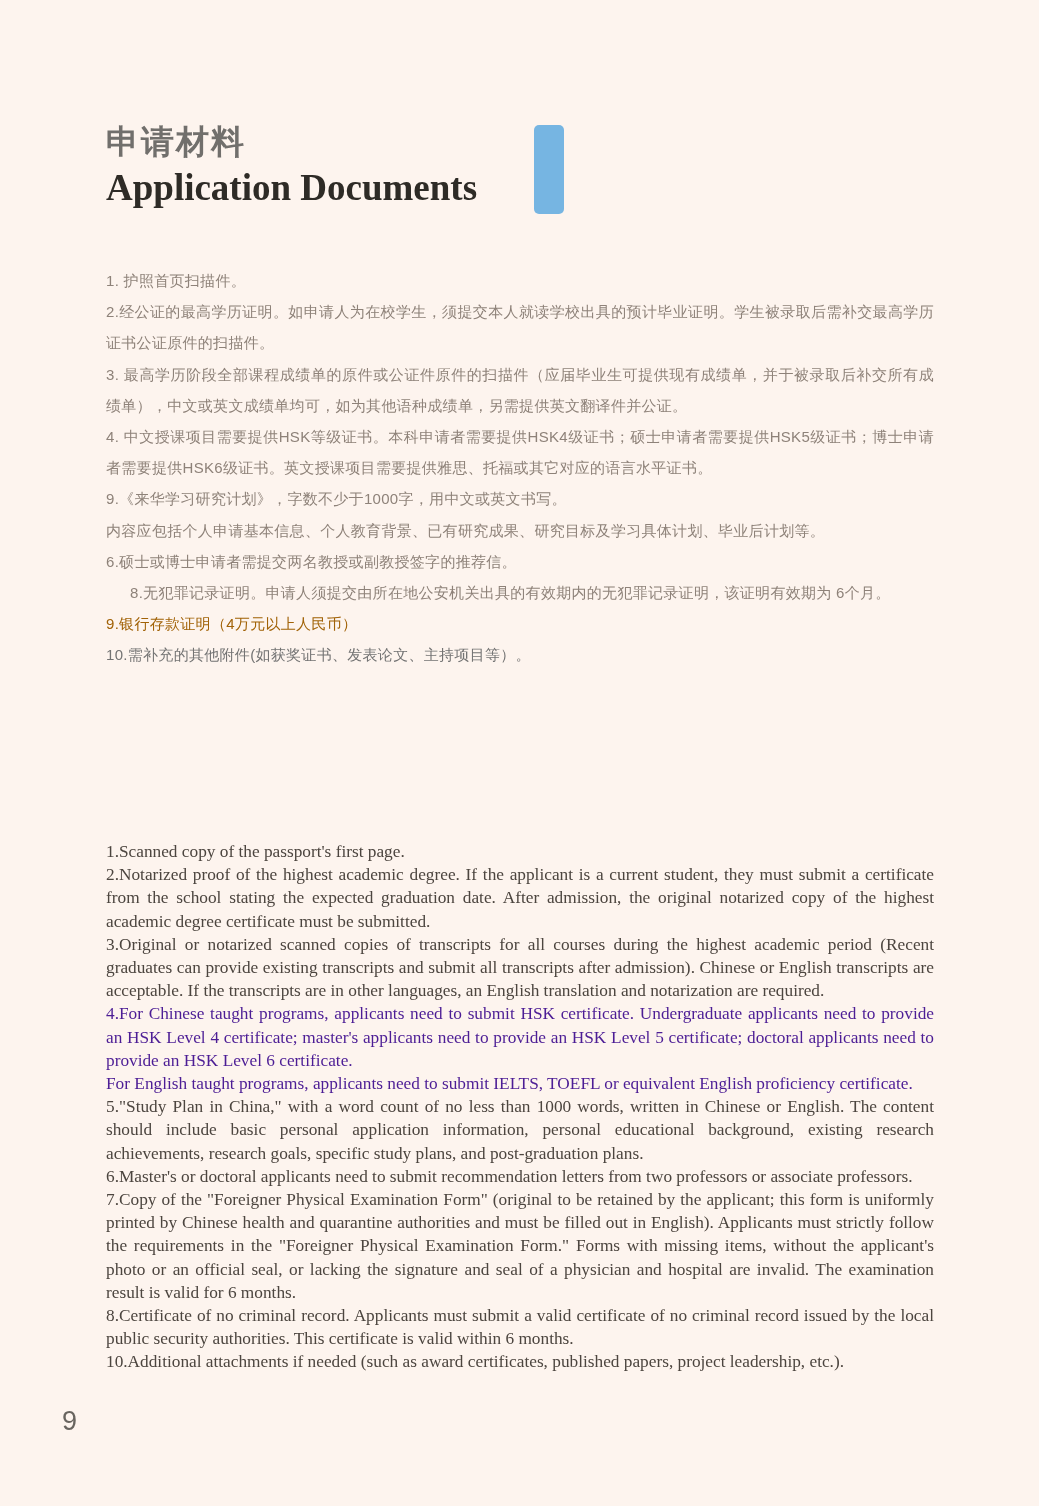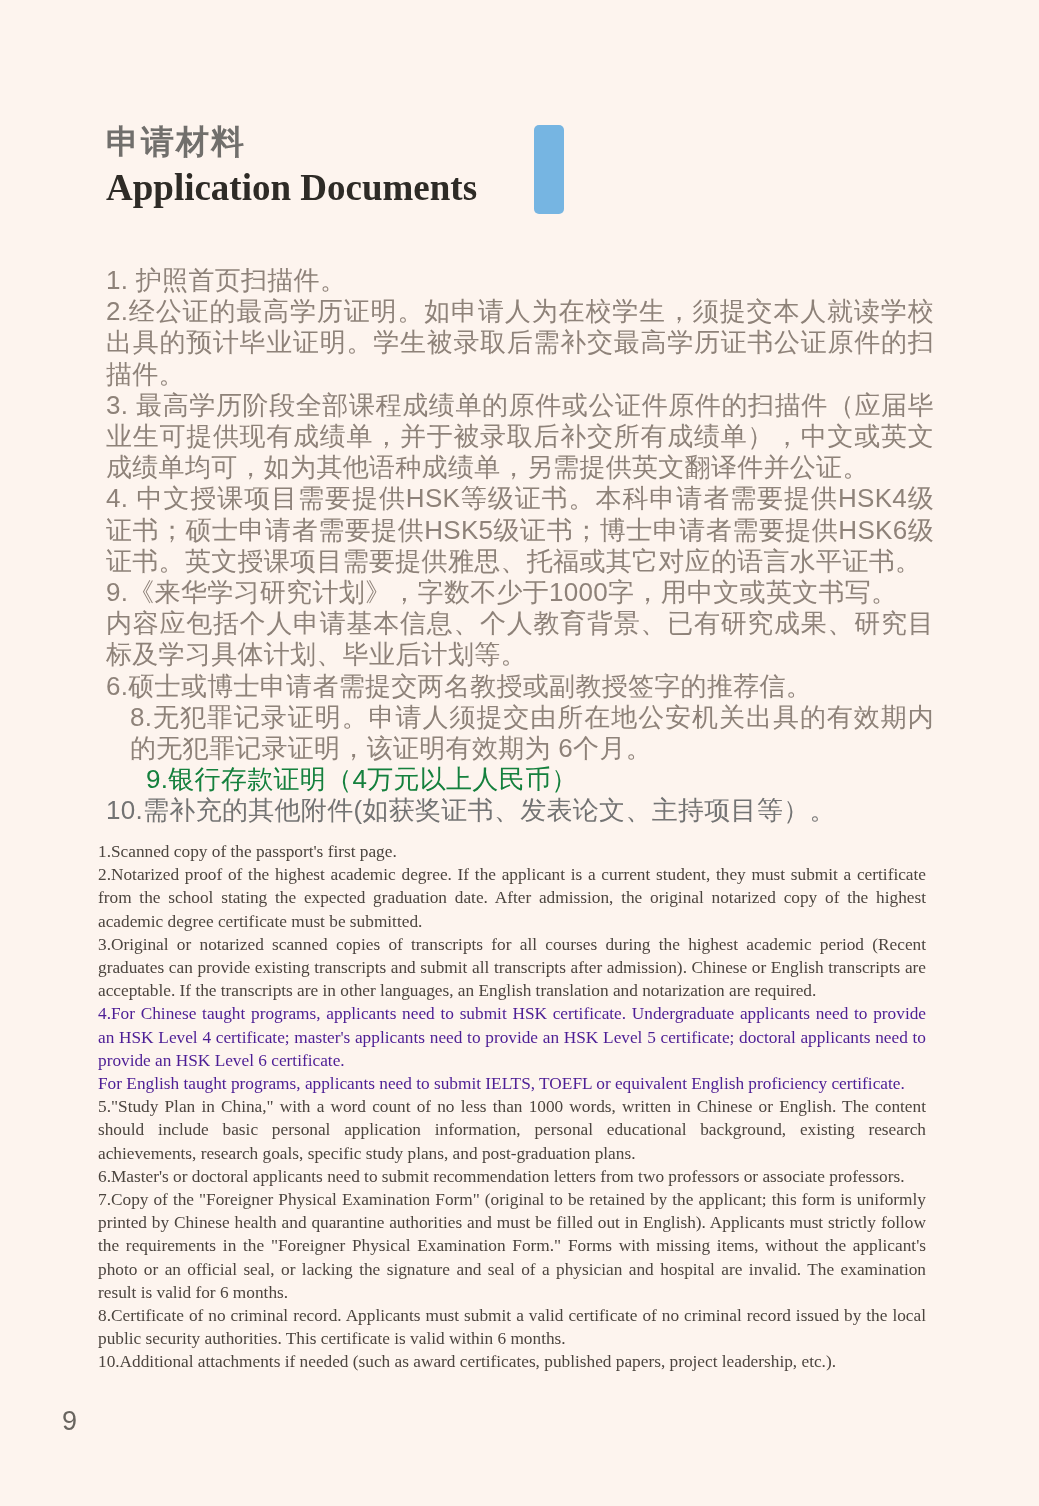--- a/index.html
+++ b/index.html
@@ -47,29 +47,29 @@
   }
   .zh-list {
     position: absolute;
     left: 106px;
     top: 265px;
     width: 828px;
   }
   .zh-list p {
     margin: 0;
     font-family: "Liberation Sans", sans-serif;
-    font-size: 26px;
+    font-size: 15px;
     line-height: 31.2px;
     text-align: justify;
     white-space: pre-line;
     letter-spacing: 0.3px;
   }
   .en-list {
     position: absolute;
-    left: 98px;
+    left: 106px;
     top: 840px;
     width: 828px;
   }
   .en-list p {
     margin: 0;
     font-family: "Liberation Serif", serif;
     font-size: 17.3px;
     line-height: 23.2px;
     text-align: justify;
     white-space: pre-line;
@@ -97,21 +97,21 @@
 
   <div class="zh-list">
     <p style="color: rgb(142, 130, 121);">1. 护照首页扫描件。</p>
     <p style="color: rgb(142, 130, 121);">2.经公证的最高学历证明。如申请人为在校学生，须提交本人就读学校出具的预计毕业证明。学生被录取后需补交最高学历证书公证原件的扫描件。</p>
     <p style="color: rgb(142, 130, 121);">3. 最高学历阶段全部课程成绩单的原件或公证件原件的扫描件（应届毕业生可提供现有成绩单，并于被录取后补交所有成绩单），中文或英文成绩单均可，如为其他语种成绩单，另需提供英文翻译件并公证。</p>
     <p style="color: rgb(142, 130, 121);">4. 中文授课项目需要提供HSK等级证书。本科申请者需要提供HSK4级证书；硕士申请者需要提供HSK5级证书；博士申请者需要提供HSK6级证书。英文授课项目需要提供雅思、托福或其它对应的语言水平证书。</p>
     <p style="color: rgb(142, 130, 121);">9.《来华学习研究计划》，字数不少于1000字，用中文或英文书写。
 内容应包括个人申请基本信息、个人教育背景、已有研究成果、研究目标及学习具体计划、毕业后计划等。</p>
     <p style="color: rgb(142, 130, 121);">6.硕士或博士申请者需提交两名教授或副教授签字的推荐信。</p>
     <p style="color: rgb(142, 130, 121); margin-left: 24px;">8.无犯罪记录证明。申请人须提交由所在地公安机关出具的有效期内的无犯罪记录证明，该证明有效期为 6个月。</p>
-    <p style="color: #15803d; margin-left: 40px;">9.银行存款证明（4万元以上人民币）</p>
+    <p style="color: #a16207;">9.银行存款证明（4万元以上人民币）</p>
     <p style="color: #737373;">10.需补充的其他附件(如获奖证书、发表论文、主持项目等）。</p>
   </div>
 
   <div class="en-list">
     <p style="color: rgb(76, 69, 63);">1.Scanned copy of the passport's first page.</p>
     <p style="color: rgb(76, 69, 63);">2.Notarized proof of the highest academic degree. If the applicant is a current student, they must submit a certificate from the school stating the expected graduation date. After admission, the original notarized copy of the highest academic degree certificate must be submitted.</p>
     <p style="color: rgb(76, 69, 63);">3.Original or notarized scanned copies of transcripts for all courses during the highest academic period (Recent graduates can provide existing transcripts and submit all transcripts after admission). Chinese or English transcripts are acceptable. If the transcripts are in other languages, an English translation and notarization are required.</p>
     <p style="color: #4c1d95;">4.For Chinese taught programs, applicants need to submit HSK certificate. Undergraduate applicants need to provide an HSK Level 4 certificate; master's applicants need to provide an HSK Level 5 certificate; doctoral applicants need to provide an HSK Level 6 certificate.
 For English taught programs, applicants need to submit IELTS, TOEFL or equivalent English proficiency certificate.</p>
     <p style="color: rgb(76, 69, 63);">5."Study Plan in China," with a word count of no less than 1000 words, written in Chinese or English. The content should include basic personal application information, personal educational background, existing research achievements, research goals, specific study plans, and post-graduation plans.</p>

